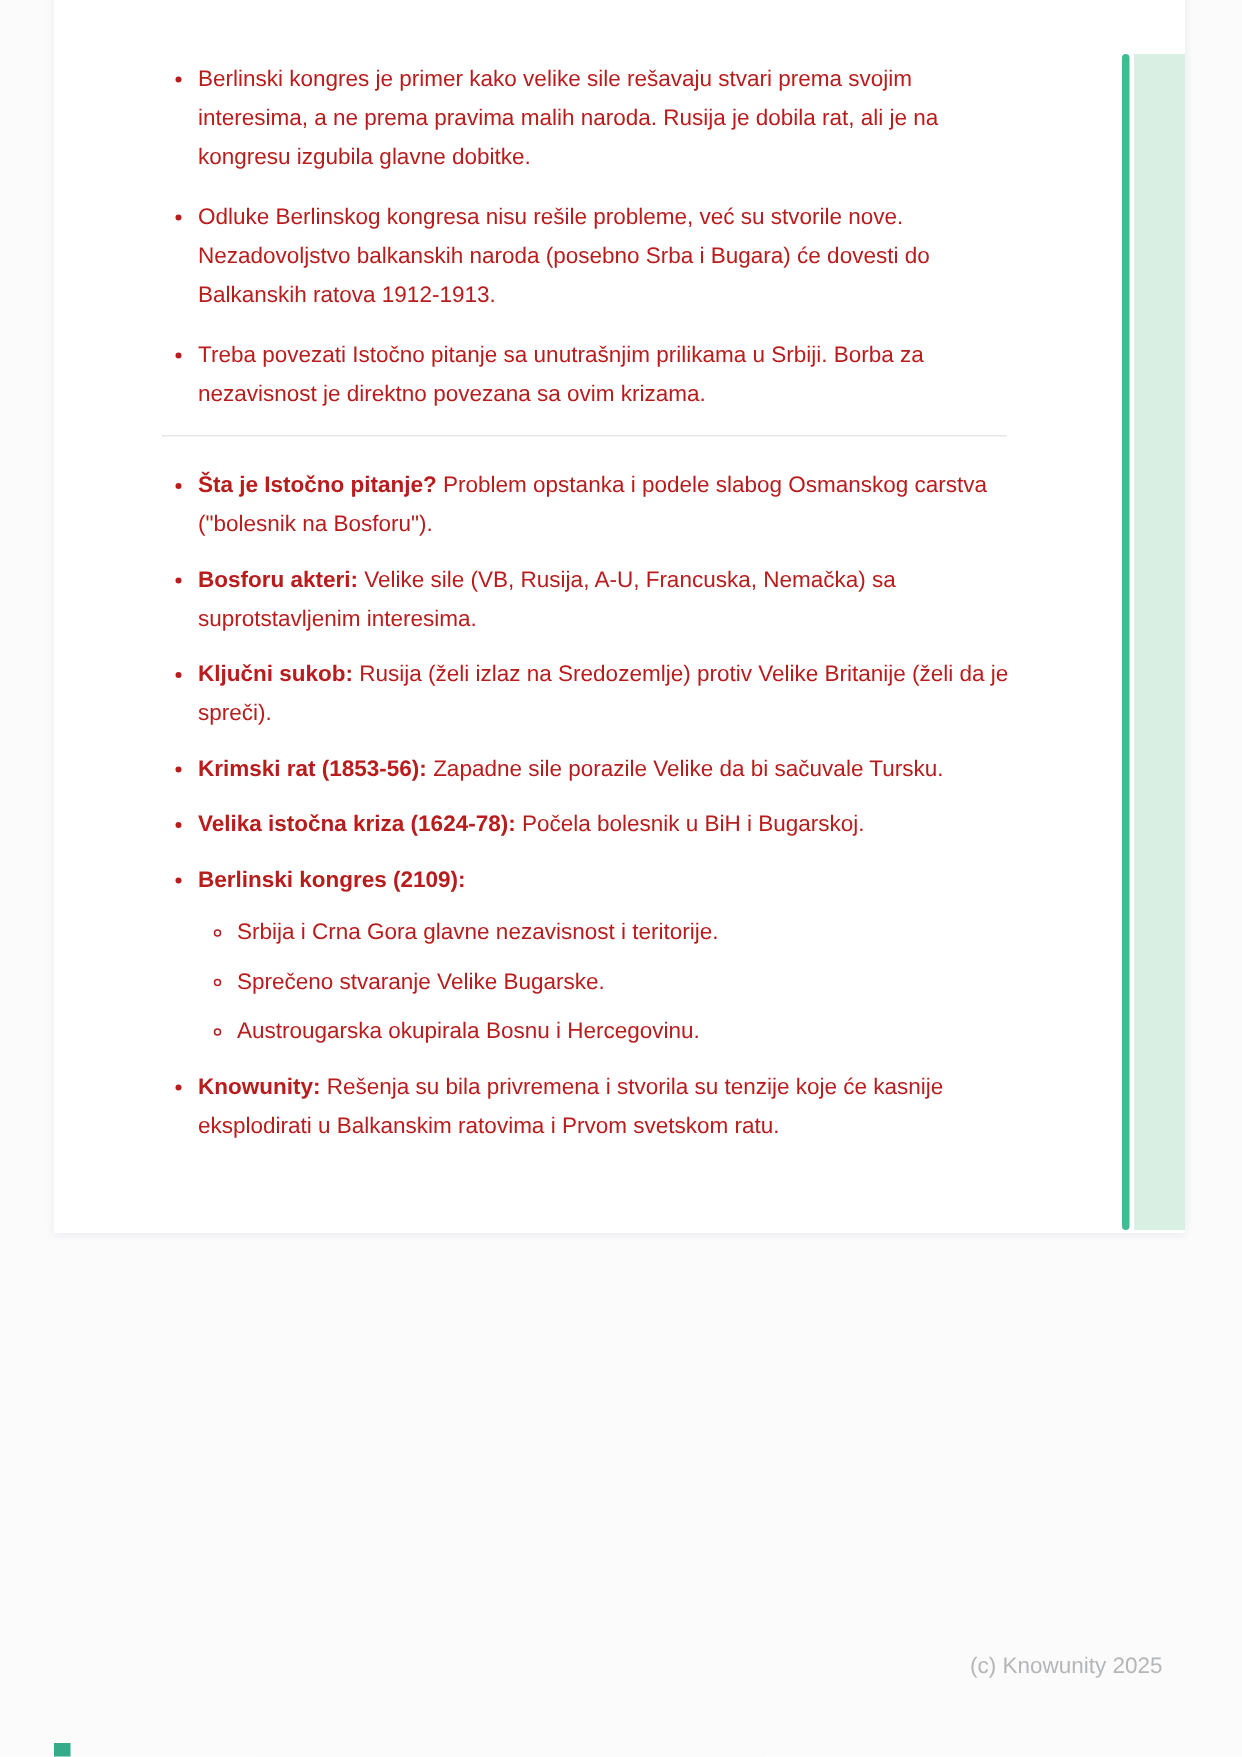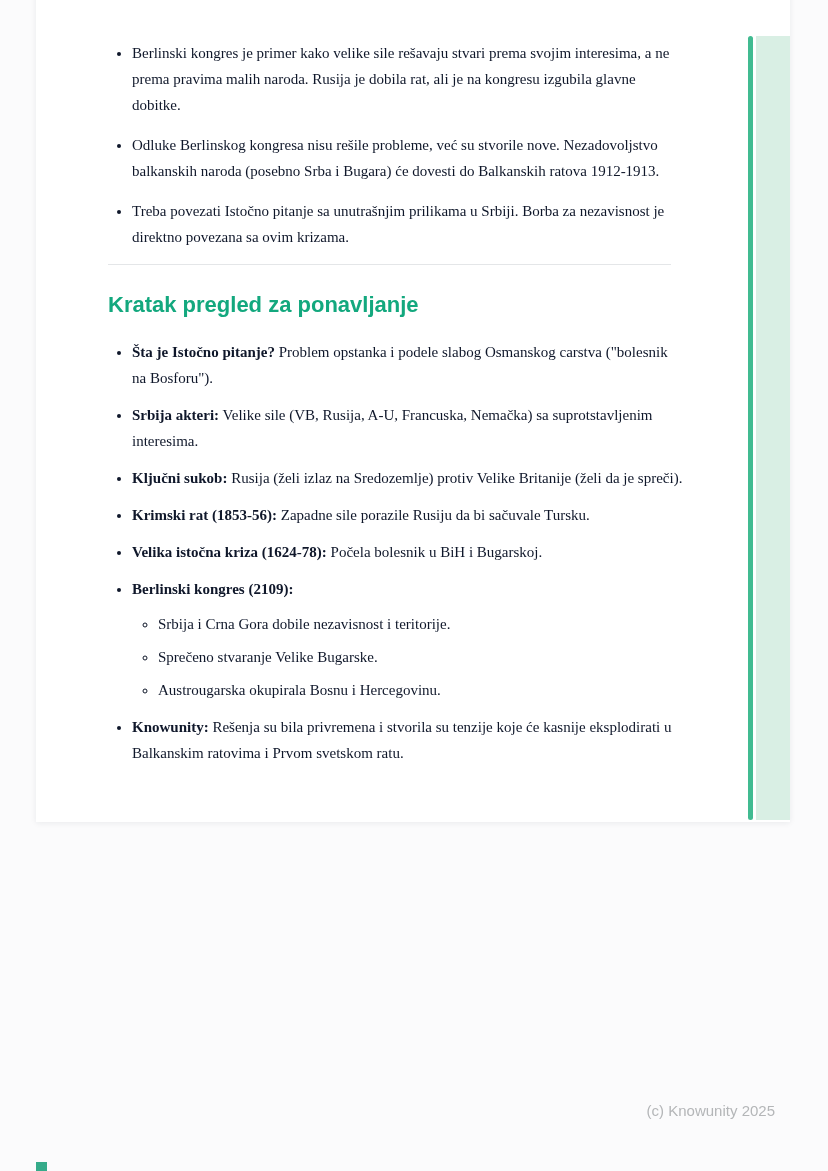--- a/index.html
+++ b/index.html
@@ -38,22 +38,21 @@
     width:575px;
   }
   ul.bullets {
     list-style:disc outside;
     padding-left:24px;
   }
   ul.bullets > li {
     font-size:15px;
     line-height:26px;
     margin-bottom:14px;
-    color:#0f172a;
-    font-family:Liberation Serif, serif;
+    color:#b91c1c;
   }
   .divider {
     border:none;
     border-top:1px solid #e4e6e8;
     width:563px;
     margin:10px 0 0 0;
   }
   .section-title {
     margin-top:26px;
     font-size:22px;
@@ -99,47 +98,46 @@
   <div class="content">
 
     <ul class="bullets intro">
       <li><span>Berlinski kongres je primer kako velike sile rešavaju stvari prema svojim interesima, a ne prema pravima malih naroda. Rusija je dobila rat, ali je na kongresu izgubila glavne dobitke.</span></li>
       <li><span>Odluke Berlinskog kongresa nisu rešile probleme, već su stvorile nove. Nezadovoljstvo balkanskih naroda (posebno Srba i Bugara) će dovesti do Balkanskih ratova 1912-1913.</span></li>
       <li><span>Treba povezati Istočno pitanje sa unutrašnjim prilikama u Srbiji. Borba za nezavisnost je direktno povezana sa ovim krizama.</span></li>
     </ul>
 
     <hr class="divider">
 
-    <h2 class="section-title">Kratak pregled za ponavljanje</h2>
 
     <ul class="bullets review">
       <li>
         <span class="lead">Šta je Istočno pitanje?</span>
         <span>Problem opstanka i podele slabog Osmanskog carstva ("bolesnik na Bosforu").</span>
       </li>
       <li>
-        <span class="lead">Srbija akteri:</span>
+        <span class="lead">Bosforu akteri:</span>
         <span>Velike sile (VB, Rusija, A-U, Francuska, Nemačka) sa suprotstavljenim interesima.</span>
       </li>
       <li>
         <span class="lead">Ključni sukob:</span>
         <span>Rusija (želi izlaz na Sredozemlje) protiv Velike Britanije (želi da je spreči).</span>
       </li>
       <li>
         <span class="lead">Krimski rat (1853-56):</span>
-        <span>Zapadne sile porazile Rusiju da bi sačuvale Tursku.</span>
+        <span>Zapadne sile porazile Velike da bi sačuvale Tursku.</span>
       </li>
       <li>
         <span class="lead">Velika istočna kriza (1624-78):</span>
         <span>Počela bolesnik u BiH i Bugarskoj.</span>
       </li>
       <li>
         <span class="lead">Berlinski kongres (2109):</span>
         <ul class="sub-bullets">
-          <li><span>Srbija i Crna Gora dobile nezavisnost i teritorije.</span></li>
+          <li><span>Srbija i Crna Gora glavne nezavisnost i teritorije.</span></li>
           <li><span>Sprečeno stvaranje Velike Bugarske.</span></li>
           <li><span>Austrougarska okupirala Bosnu i Hercegovinu.</span></li>
         </ul>
       </li>
       <li>
         <span class="lead">Knowunity:</span>
         <span>Rešenja su bila privremena i stvorila su tenzije koje će kasnije eksplodirati u Balkanskim ratovima i Prvom svetskom ratu.</span>
       </li>
     </ul>
 

